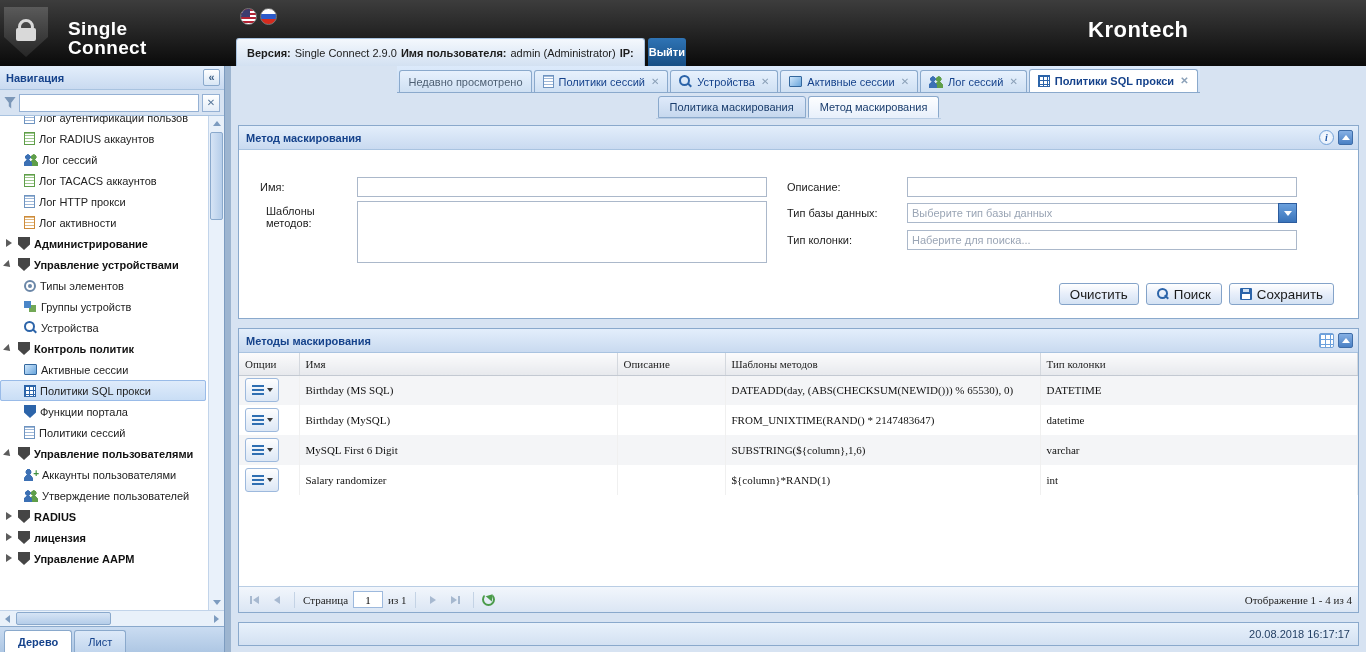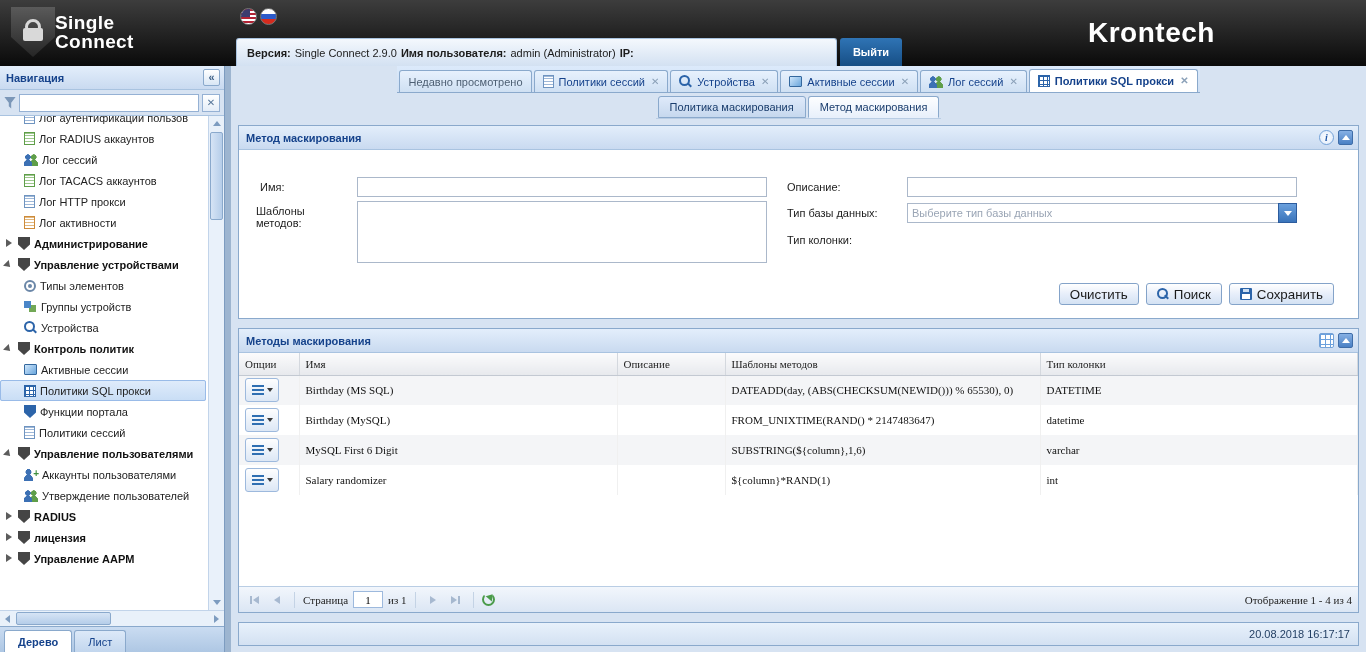--- a/index.html
+++ b/index.html
@@ -6,40 +6,40 @@
   html,body { width:1366px; height:652px; overflow:hidden; }
   body {
     font-family: "Liberation Sans", sans-serif;
     font-size: 11px;
     background:#9db5d0;
     position:relative;
   }
   
   .app-header { position:absolute; left:0; top:0; right:0; height:66px;
     background:linear-gradient(#3d3d3d,#0a0a0a); z-index:5; }
-  .logo { position:absolute; left:11px; top:7px; display:flex; gap:0; align-items:center; }
+  .logo { position:absolute; left:4px; top:7px; display:flex; gap:20px; align-items:flex-end; }
   .logo-shield { width:44px; height:50px; background:linear-gradient(#5a5a5a,#262626);
     clip-path:polygon(0 0,100% 0,100% 60%,50% 100%,0 60%); position:relative; }
   .logo-shield::before { content:''; position:absolute; left:14px; top:12px; width:10px; height:10px;
     border:3px solid #d9d9d9; border-radius:50%; }
   .logo-shield::after { content:''; position:absolute; left:12px; top:21px; width:20px; height:13px;
     background:#d9d9d9; border-radius:2px; }
   .logo-text { color:#fff; font-size:19px; font-weight:bold; line-height:1.0; letter-spacing:.4px; }
   .flags { position:absolute; left:240px; top:8px; display:flex; gap:3px; }
   .flag { width:17px; height:17px; border-radius:50%; border:1px solid #777; }
   .flag-us { background:repeating-linear-gradient(180deg,#b22234 0 2px,#fff 2px 4px); position:relative; overflow:hidden; }
   .flag-us::after { content:''; position:absolute; left:0; top:0; width:9px; height:8px; background:#3c3b6e; }
   .flag-ru { background:linear-gradient(180deg,#fff 0 34%,#2d5bca 34% 67%,#d52b1e 67% 100%); }
-  .version-bar { position:absolute; left:236px; top:38px; width:666px; height:28px; display:flex; }
+  .version-bar { position:absolute; left:236px; top:38px; width:450px; height:28px; display:flex; }
   .version-strip { flex:1; background:linear-gradient(#f4f8fd,#d3e1f2); border:1px solid #a9c3e0; border-bottom:none;
     border-radius:3px 3px 0 0; display:flex; align-items:center; padding:0 10px; gap:4px; color:#1c1c1c; white-space:nowrap; }
   .version-strip b { font-weight:bold; }
   .logout-btn { width:62px; margin-left:3px; background:linear-gradient(#2f74b5,#164e85); color:#fff; font-weight:bold;
     border-radius:3px 3px 0 0; display:flex; align-items:center; justify-content:center; cursor:pointer; }
-  .brand-right { position:absolute; left:1088px; top:17px; color:#fff; font-size:28px; font-weight:bold; letter-spacing:.5px; }
+  .brand-right { position:absolute; left:1088px; top:17px; color:#fff; font-size:22px; font-weight:bold; letter-spacing:.5px; }
 
   
   .sidebar { position:absolute; left:0; top:66px; bottom:0; width:225px; background:#d7e3f2;
     border-right:1px solid #7d9cc0; display:flex; flex-direction:column; }
   .side-header { height:24px; background:linear-gradient(#e3eefb,#c9daf0); border-bottom:1px solid #a9c3e0;
     display:flex; align-items:center; padding:0 4px 0 6px; color:#15428b; font-weight:bold; flex:0 0 auto; }
   .collapse-btn { margin-left:auto; width:17px; height:17px; border:1px solid #8aa9cc; border-radius:2px;
     background:linear-gradient(#fff,#d8e6f5); color:#3b5e85; display:flex; align-items:center; justify-content:center;
     font-size:11px; line-height:1; cursor:pointer; }
   .filter-row { height:25px; display:flex; align-items:center; gap:3px; padding:0 4px; flex:0 0 auto; }
@@ -395,33 +395,34 @@
       <div class="panel-header">
         <span>Метод маскирования</span>
         <span class="panel-tools">
           <span class="i-info">i</span>
           <span class="tool-btn"></span>
         </span>
       </div>
       <div class="form-body">
         <span class="flabel" style="left:21px; top:31px;">Имя:</span>
         <input class="txt" style="left: 118px; top: 27px; width: 410px;" value="">
-        <span class="flabel" style="left:17px; top:55px; width:82px;">Шаблоны методов:</span>
+        <span class="flabel" style="left:27px; top:55px; width:82px;">Шаблоны методов:</span>
         <textarea class="txt" style="left: 118px; top: 51px; width: 410px;"></textarea>
 
         <span class="flabel" style="left:548px; top:31px;">Описание:</span>
         <input class="txt" style="left: 668px; top: 27px; width: 390px;" value="">
 
         <span class="flabel" style="left:548px; top:57px;">Тип базы данных:</span>
         <span class="combo" style="left:668px; top:53px; width:390px;">
           <input placeholder="Выберите тип базы данных" style="">
           <span class="combo-trigger"></span>
         </span>
 
         <span class="flabel" style="left:548px; top:84px;">Тип колонки:</span>
+        <input class="txt" style="left: 668px; top: 80px; width: 390px;" placeholder="Наберите для поиска...">
 
         <div class="btn-row">
           <button class="btn">
             <span>Очистить</span>
           </button>
           <button class="btn">
             <span class="i-search"></span>
             <span>Поиск</span>
           </button>
           <button class="btn">

